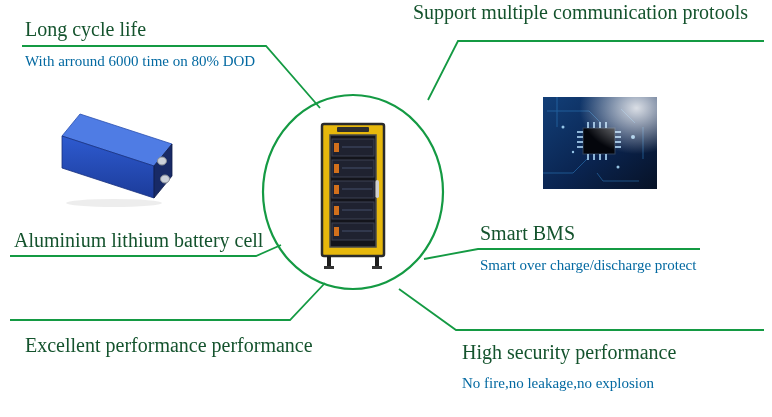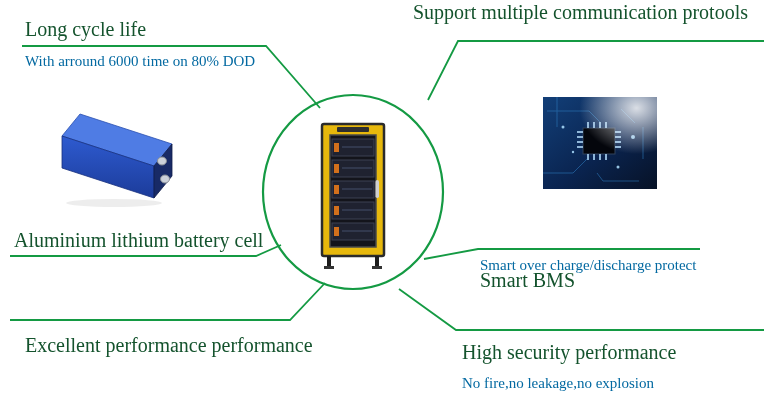--- a/index.html
+++ b/index.html
@@ -17,21 +17,21 @@
   .s{
     position:absolute; z-index:3; font-size:15px; color:#0369a1;
     white-space:nowrap; line-height:1.2;
   }
   
   #t-cycle   { left:25px;  top:17px;  }
   #s-cycle   { left:25px;  top:52px;  }
   #t-comm    { left:413px; top:0;text-align:right;   }
   #t-cell    { left:14px;  top:228px;text-align:center; }
   #s-cell    { left:10px;  top:262px; }
-  #t-bms     { left:480px; top:221px;margin-top:47px; }
+  #t-bms     { left:480px; top:221px; }
   #s-bms     { left:480px; top:256px; }
   #t-elec    { left:25px;  top:333px; }
   #s-elec    { left:25px;  top:372px; }
   #t-sec     { left:462px; top:340px; }
   #s-sec     { left:462px; top:374px;text-align:center; }
   #img-cell  { left:52px;  top:100px; }
   #img-pcb   { left:543px; top:97px;  }
   #img-cab   { left:317px; top:122px; }
 </style>
 </head>

